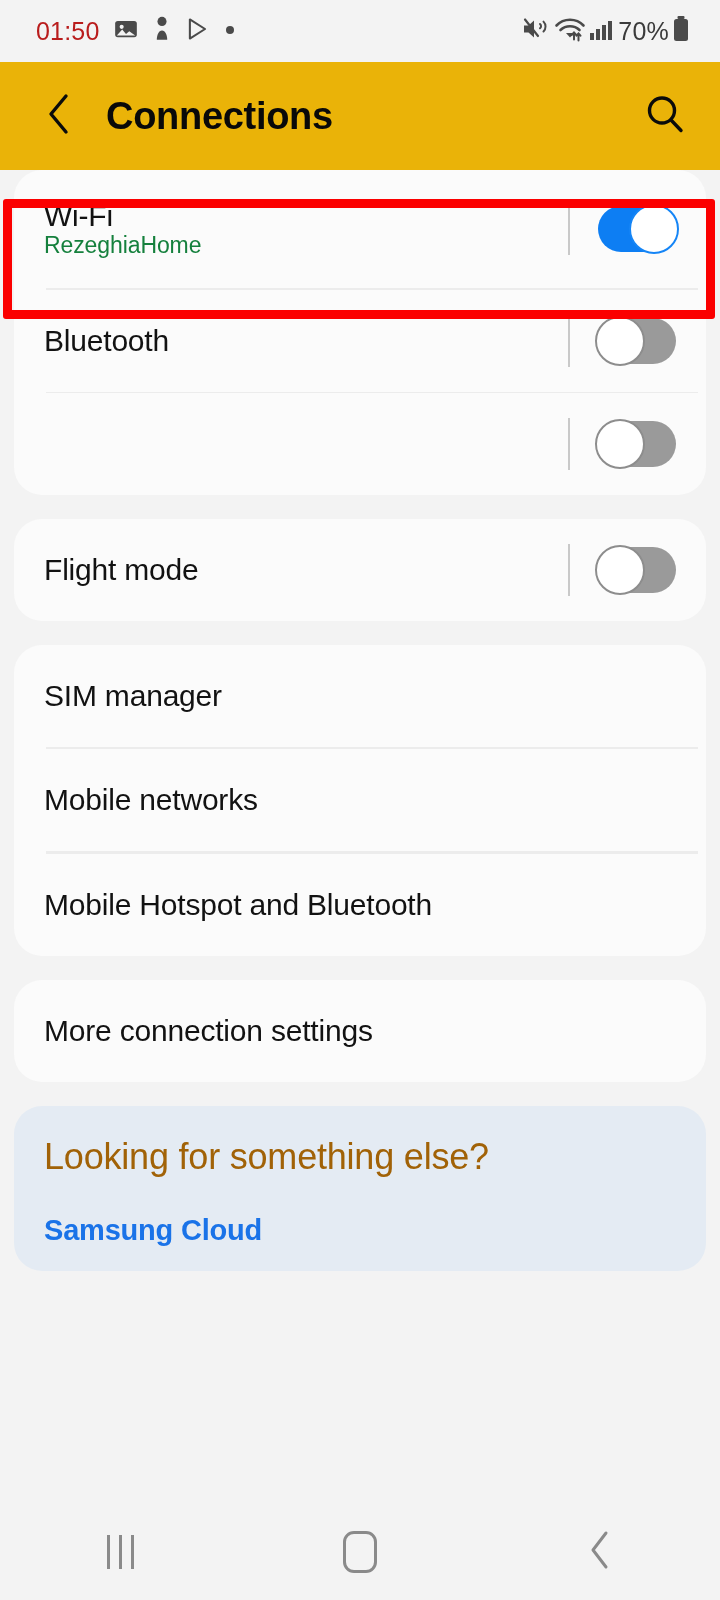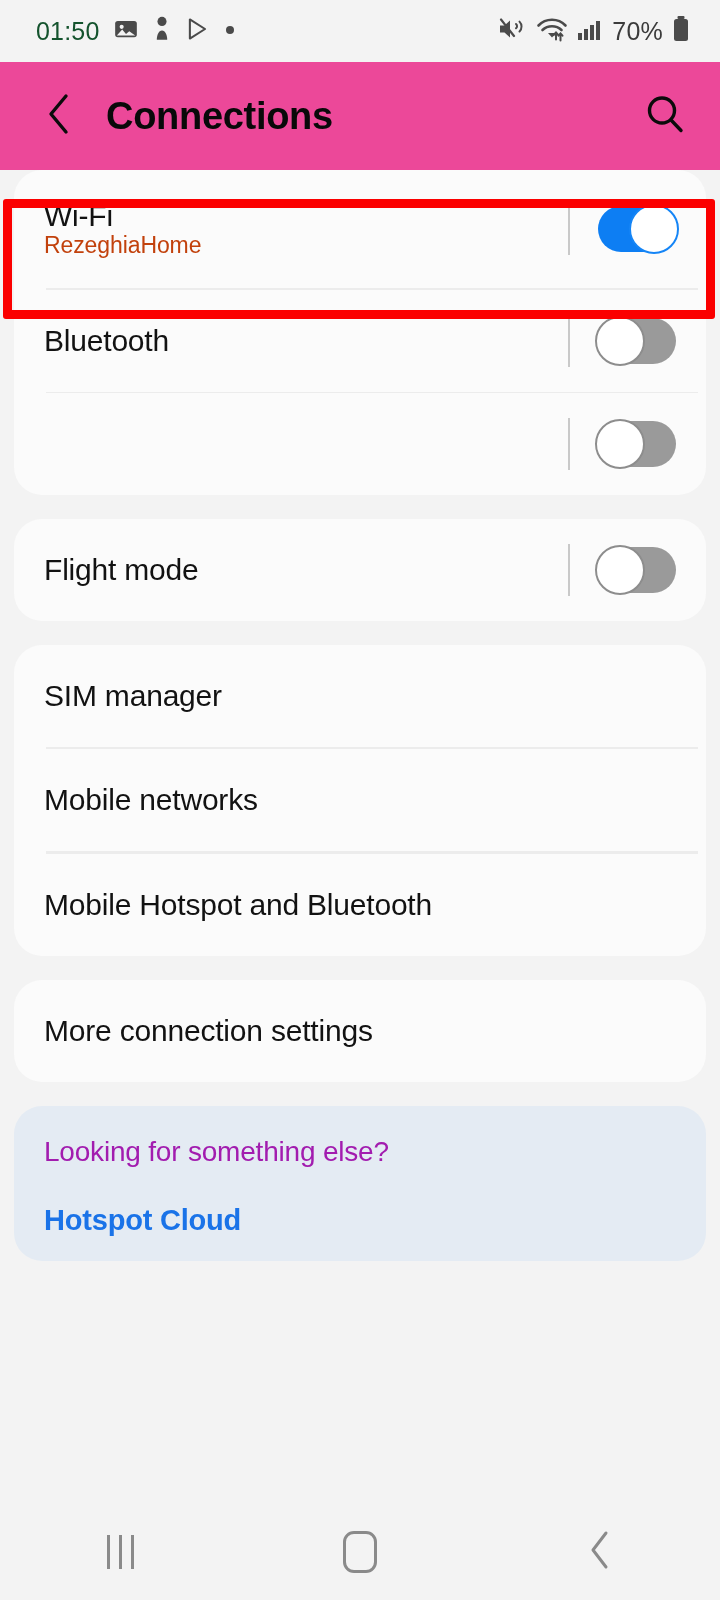--- a/index.html
+++ b/index.html
@@ -12,31 +12,31 @@
   body { position:relative; }
 
   
   .statusbar {
     height:62px; width:100%;
     display:flex; align-items:center;
     padding:0 30px 0 36px;
     background:#f3f3f3;
   }
   .sb-left { display:flex; align-items:center; gap:13px; }
-  .sb-time { font-size:25px; color:#14532d; letter-spacing:.2px; font-weight:400; }
-  .sb-right { margin-left:auto; display:flex; align-items:center; gap:9px; }
+  .sb-time { font-size:25px; color:#b91c1c; letter-spacing:.2px; font-weight:400; }
+  .sb-right { margin-left:auto; display:flex; align-items:center; gap:3px; }
   .sb-batt-txt { font-size:25px; color:#3b3b3b; letter-spacing:.2px; }
   .sb-ico { display:block; }
 
   
   .header {
     height:108px; width:100%;
     display:flex; align-items:center;
     padding:0 30px 0 36px;
-    background:#ec4899;
+    background:#eab308;
   }
   .back-btn {
     width:46px; height:46px;
     display:flex; align-items:center; justify-content:center;
     cursor:pointer;
   }
   .page-title {
     font-size:38px; font-weight:700; color:#090909;
     margin-left:24px; letter-spacing:-0.3px;
   }
@@ -61,21 +61,21 @@
   .row {
     display:flex; align-items:center;
     min-height:102px;
     padding:0 30px;
     position:relative;
     cursor:pointer;
   }
   .row.two-line { min-height:118px; align-items:center; }
   .row-texts { display:flex; flex-direction:column; justify-content:center; gap:0; }
   .row-title { font-size:30px; color:#121212; letter-spacing:-0.2px; line-height:1.12; }
-  .row-sub   { font-size:23px; color:#c2410c; letter-spacing:-0.1px; line-height:1.12;text-align:center; }
+  .row-sub   { font-size:23px; color:#15803d; letter-spacing:-0.1px; line-height:1.12;text-align:center; }
 
   .row-right { margin-left:auto; display:flex; align-items:center; }
   .divider-v {
     width:2px; height:52px; background:#c9c9c9;
     margin-right:28px;
   }
 
   
   .toggle {
     width:78px; height:46px; border-radius:23px;
@@ -92,21 +92,21 @@
   .toggle.on  .knob { right:-3px; border:2.5px solid #1585f6; }
 
   
   .hr {
     height:1.5px; background:#ececec;
     margin-left:32px; margin-right:8px;
   }
 
   
   .promo { padding:30px 30px 24px 30px; }
-  .promo-title { font-size:28px; color:#a21caf; letter-spacing:-0.2px; }
+  .promo-title { font-size:36px; color:#a16207; letter-spacing:-0.2px; }
   .promo-link {
     font-size:29px; color:#1a73e8; font-weight:700;
     margin-top:36px; letter-spacing:-0.2px; cursor:pointer;
   }
   .promo-link.second { margin-top:34px; }
 
   
   .redbox {
     position:absolute;
     left:3px; top:199px;
@@ -305,21 +305,21 @@
       <div class="row">
         <div class="row-texts">
           <span class="row-title">More connection settings</span>
         </div>
       </div>
     </div>
 
     <div class="card tinted">
       <div class="promo">
         <div class="promo-title">Looking for something else?</div>
-        <div class="promo-link">Hotspot Cloud</div>
+        <div class="promo-link">Samsung Cloud</div>
       </div>
     </div>
 
   </div>
 </div>
 
 <div class="redbox"></div>
 
 <div class="fade-bottom"></div>
 <div class="navbar">

